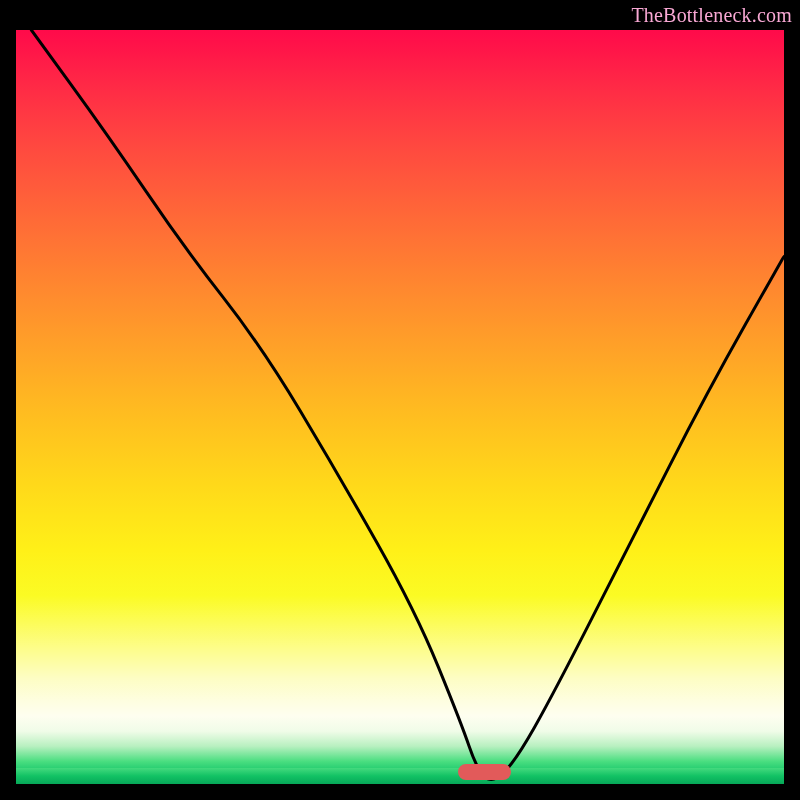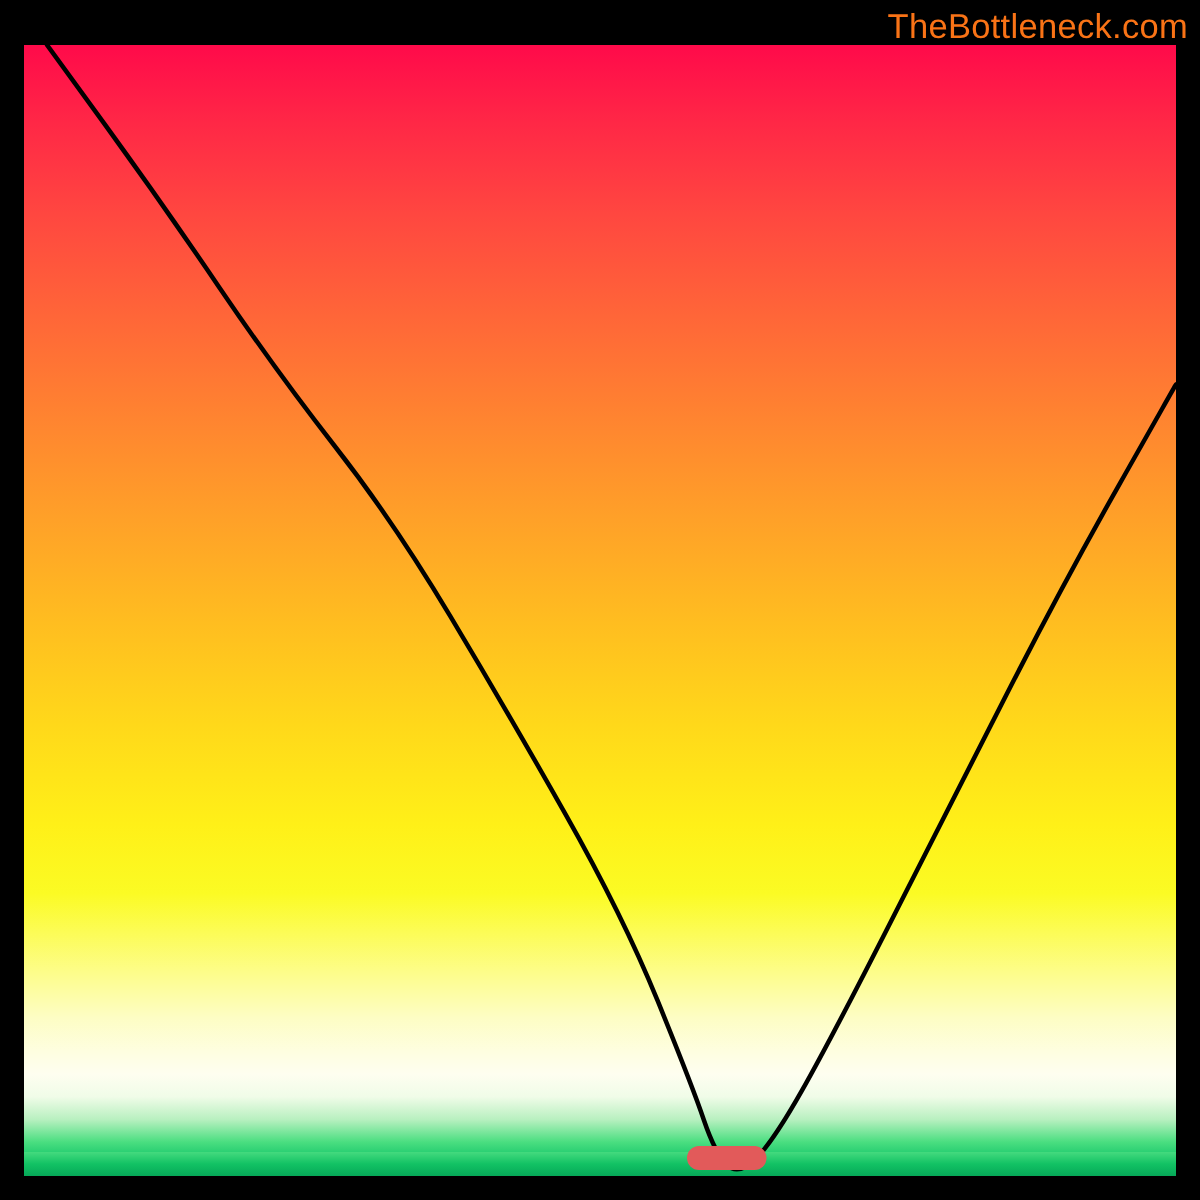--- a/index.html
+++ b/index.html
@@ -1,18 +1,18 @@
 <!DOCTYPE html>
 <html><head>
 <meta charset="utf-8">
 <style>
 *{margin:0;padding:0;box-sizing:border-box}
 body{background:#fff;font-family:Arial,sans-serif}
 .wrap{width:800px;height:800px;position:relative;background:#000}
-.watermark{position:absolute;top:4px;right:8px;font-size:23px;color:#f97316;font-weight:400;z-index:3;font-family:Liberation Sans, sans-serif;letter-spacing:0.2px}
+.watermark{position:absolute;top:4px;right:8px;font-size:20px;color:#f9a8d4;font-weight:400;z-index:3;font-family:Liberation Serif, serif;letter-spacing:0.2px}
 .plot{position:absolute;left:16px;right:16px;top:30px;bottom:16px;overflow:hidden}
 .gradient{position:absolute;inset:0;background:linear-gradient(180deg,
  #ff0a4a 0%,
  #ff2846 7%,
  #ff4740 15%,
  #ff6638 24%,
  #ff8430 33%,
  #ffa128 42%,
  #ffbd20 51%,
  #ffd81a 60%,

